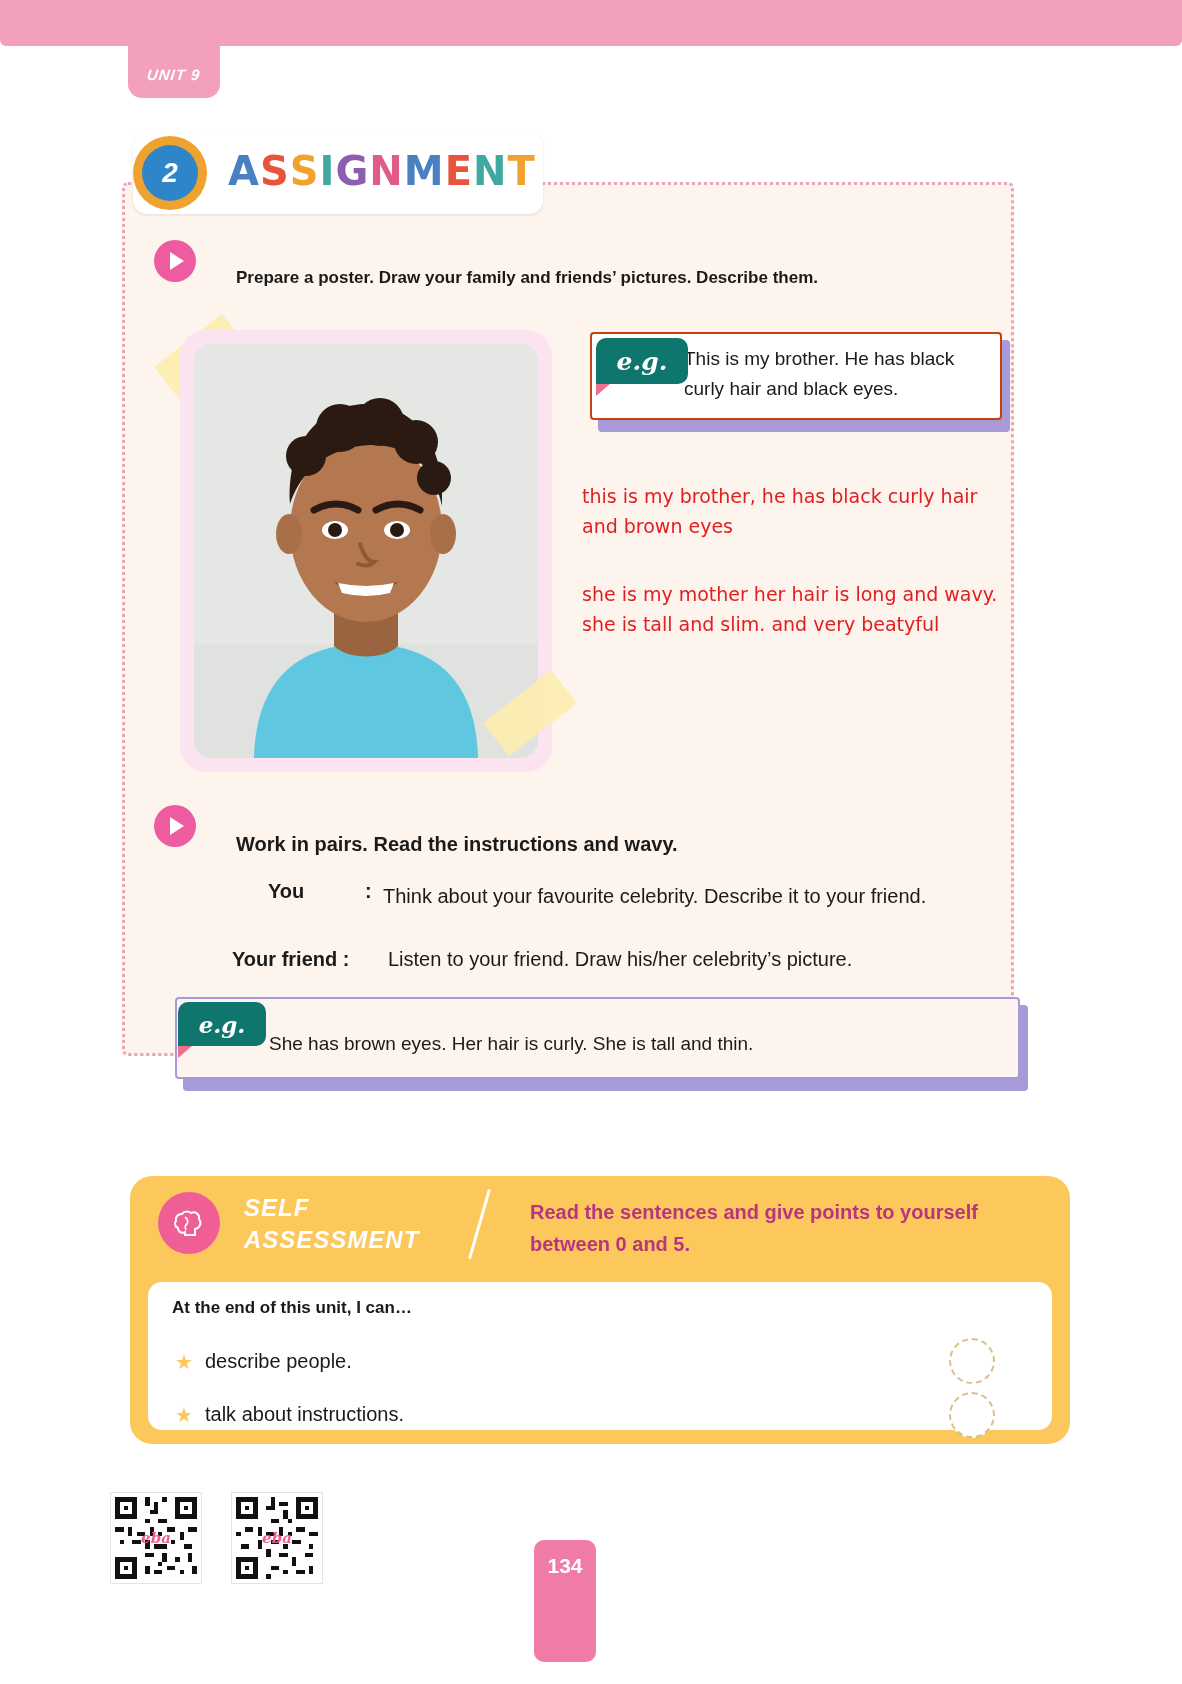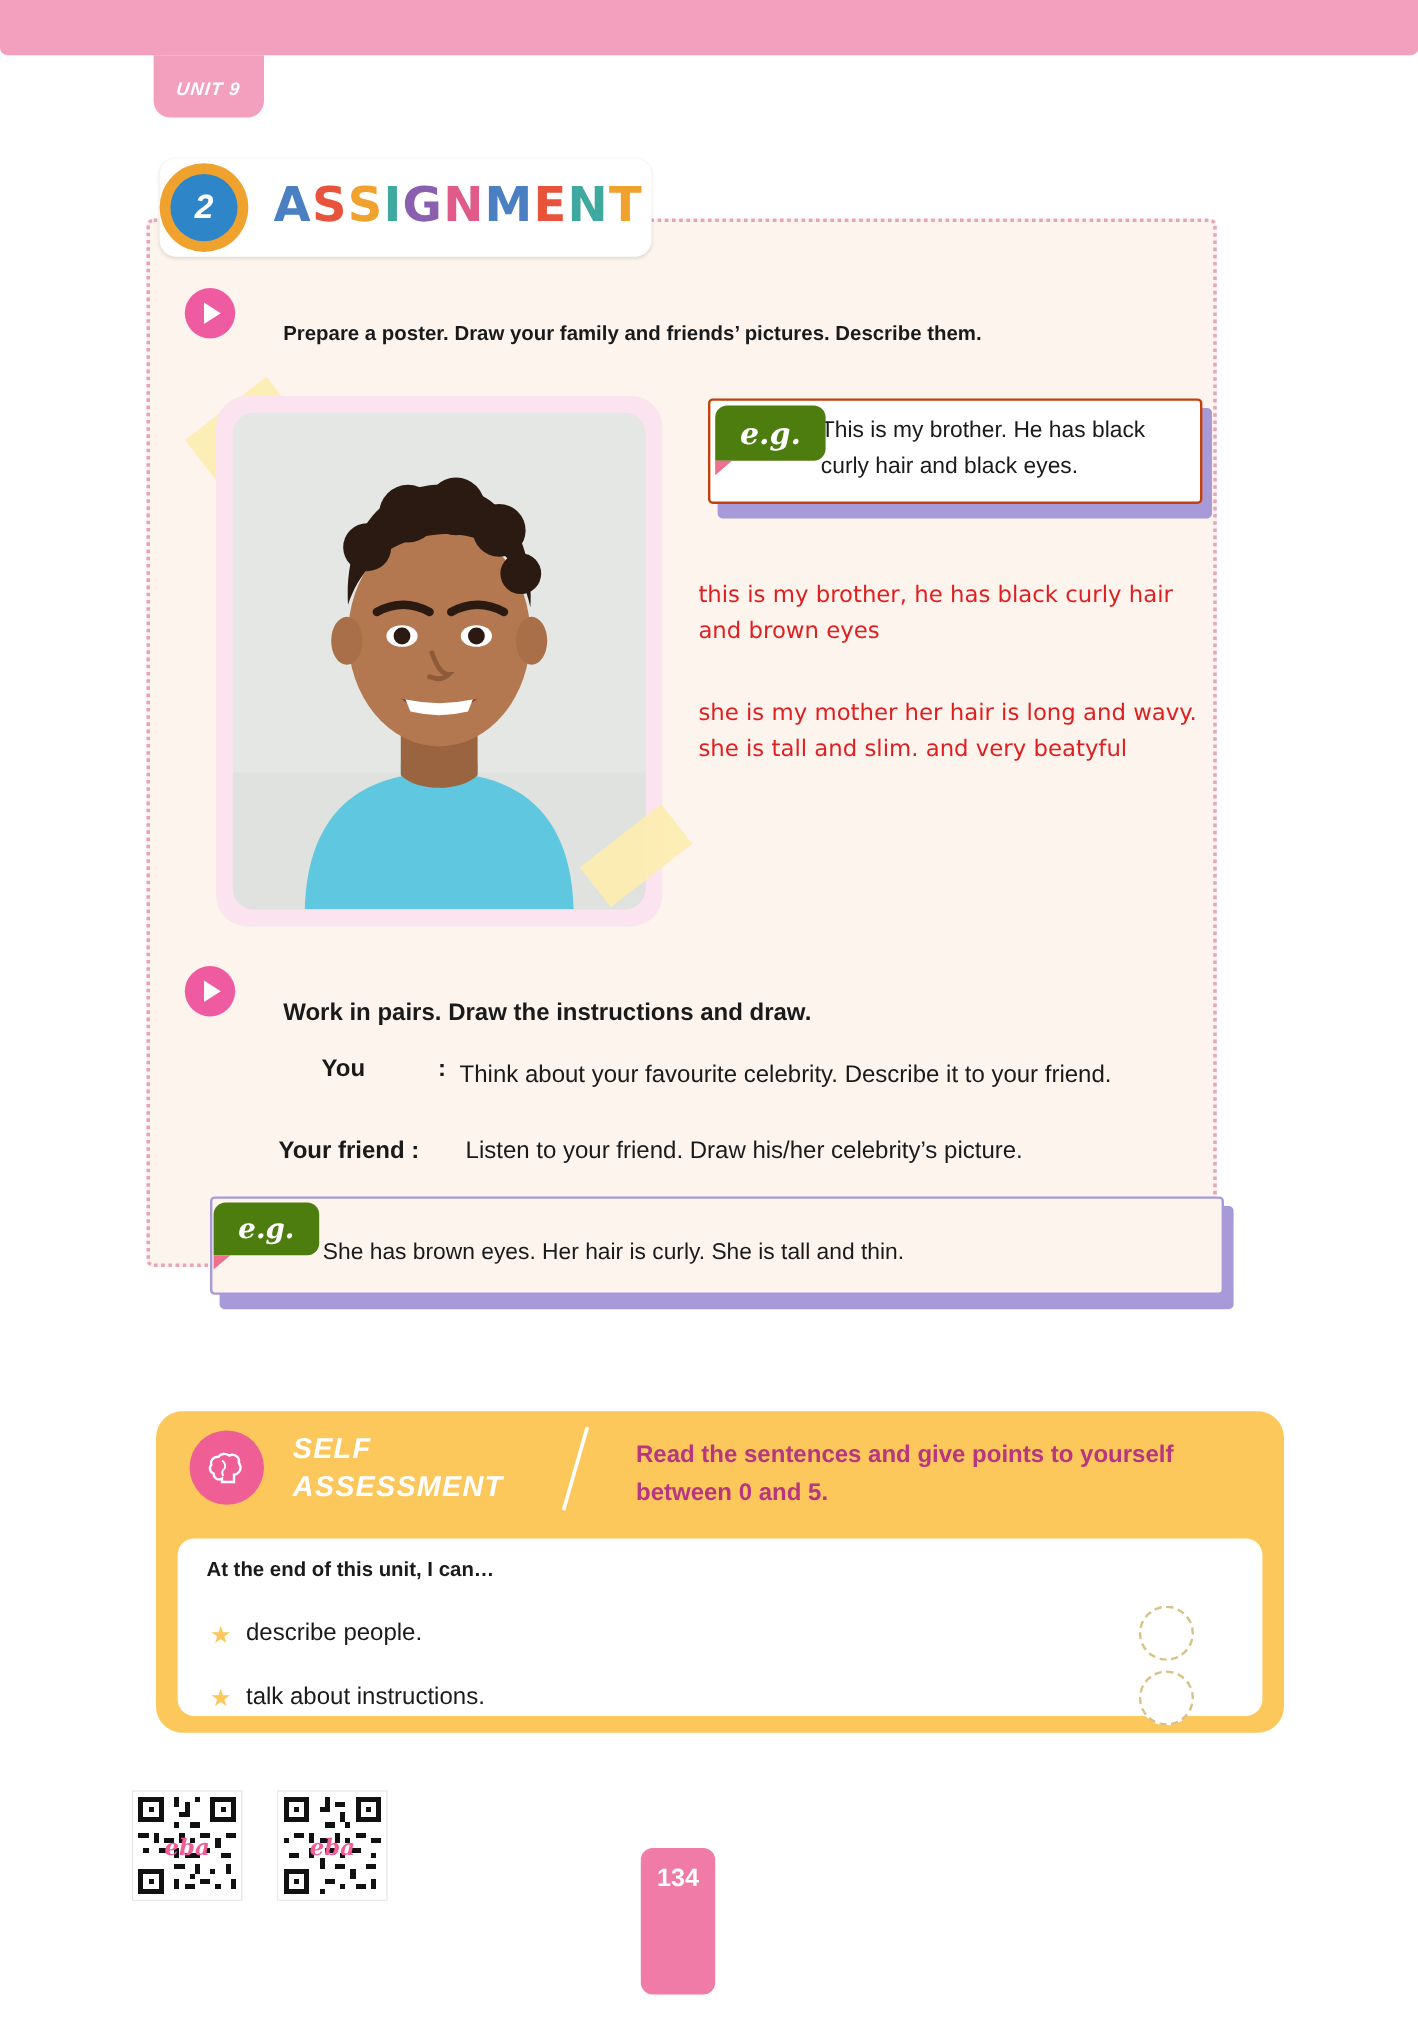--- a/index.html
+++ b/index.html
@@ -121,21 +121,21 @@
     position:absolute; left:590px; top:332px;
     width:412px; height:88px;
     background:#ffffff;
     border:2px solid #c2410c;
     border-radius:4px;
     padding:10px 12px 0 92px;
     font-size:19px; color:#1a1a1a; line-height:30px;
   }
   .eg-tag {
     position:absolute;
-    background:#4d7c0f;
+    background:#0f766e;
     color:#ffffff;
     font-style:italic; font-weight:bold;
     font-family:"DejaVu Serif", serif;
     display:flex; align-items:center; justify-content:center;
   }
   .eg-tag-1 {
     left:596px; top:338px; width:92px; height:46px;
     border-radius:10px 10px 10px 0;
     font-size:25px;
   }
@@ -247,21 +247,21 @@
   
   .qr {
     position:absolute; width:92px; height:92px; background:#ffffff;
     border:1px solid #e4e4e4;
   }
   .qr-1 { left:110px; top:1492px; }
   .qr-2 { left:231px; top:1492px; }
   .qr canvas, .qr svg { display:block; }
   .qr-label {
     position:absolute; width:100%; top:36px; text-align:center;
-    color:#ef5f96; font-style:italic; font-weight:bold; font-size:19px;
+    color:#ef5f96; font-style:italic; font-weight:bold; font-size:15px;
     font-family:"DejaVu Serif", serif;
   }
 
   
   .page-num {
     position:absolute; left:534px; top:1540px;
     width:62px; height:122px;
     background:#f07ba6; border-radius:10px;
     color:#ffffff; font-weight:bold; font-size:21px;
     display:flex; align-items:flex-start; justify-content:center;
@@ -334,21 +334,21 @@
   <div class="tape tape-2"></div>
 
   <div class="eg-box-1"></div>
   <div class="eg-box-1-inner">This is my brother. He has black curly hair and black eyes.</div>
   <div class="eg-tag eg-tag-1">e.g.</div>
 
   <div class="ans ans-1">this is my brother, he has black curly hair and brown eyes</div>
   <div class="ans ans-2">she is my mother her hair is long and wavy. she is tall and slim. and very beatyful</div>
 
   <div class="play-btn" style="left:154px; top:805px;"></div>
-  <div class="instr-2">Work in pairs. Draw the instructions and draw.</div>
+  <div class="instr-2">Work in pairs. Read the instructions and wavy.</div>
 
   <div class="dlg dlg-you-label">You</div>
   <div class="dlg dlg-you-colon">:</div>
   <div class="dlg dlg-you-text">Think about your favourite celebrity. Describe it to your friend.</div>
   <div class="dlg dlg-friend-label">Your friend :</div>
   <div class="dlg dlg-friend-text">Listen to your friend. Draw his/her celebrity’s picture.</div>
 
   <div class="eg-box-2-shadow"></div>
   <div class="eg-box-2">She has brown eyes. Her hair is curly. She is tall and thin.</div>
   <div class="eg-tag eg-tag-2">e.g.</div>

